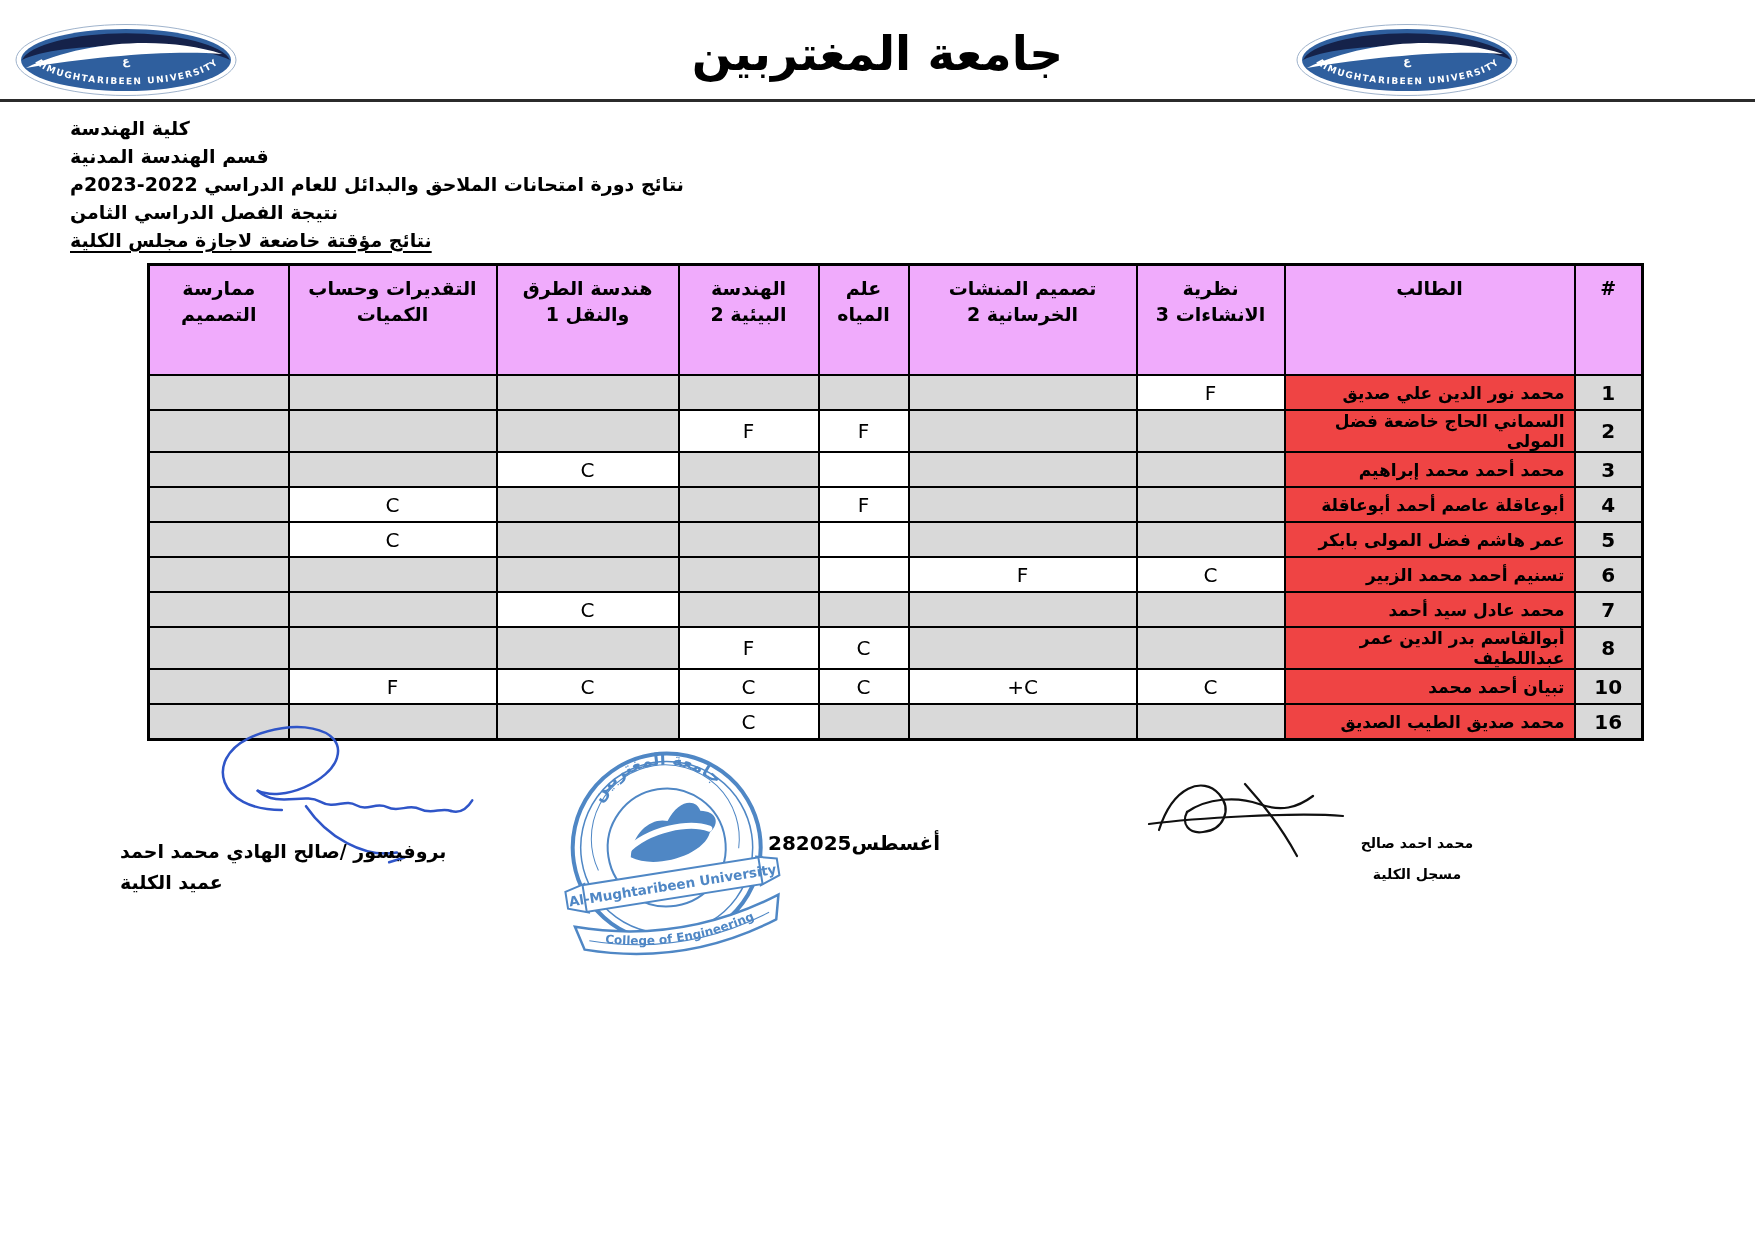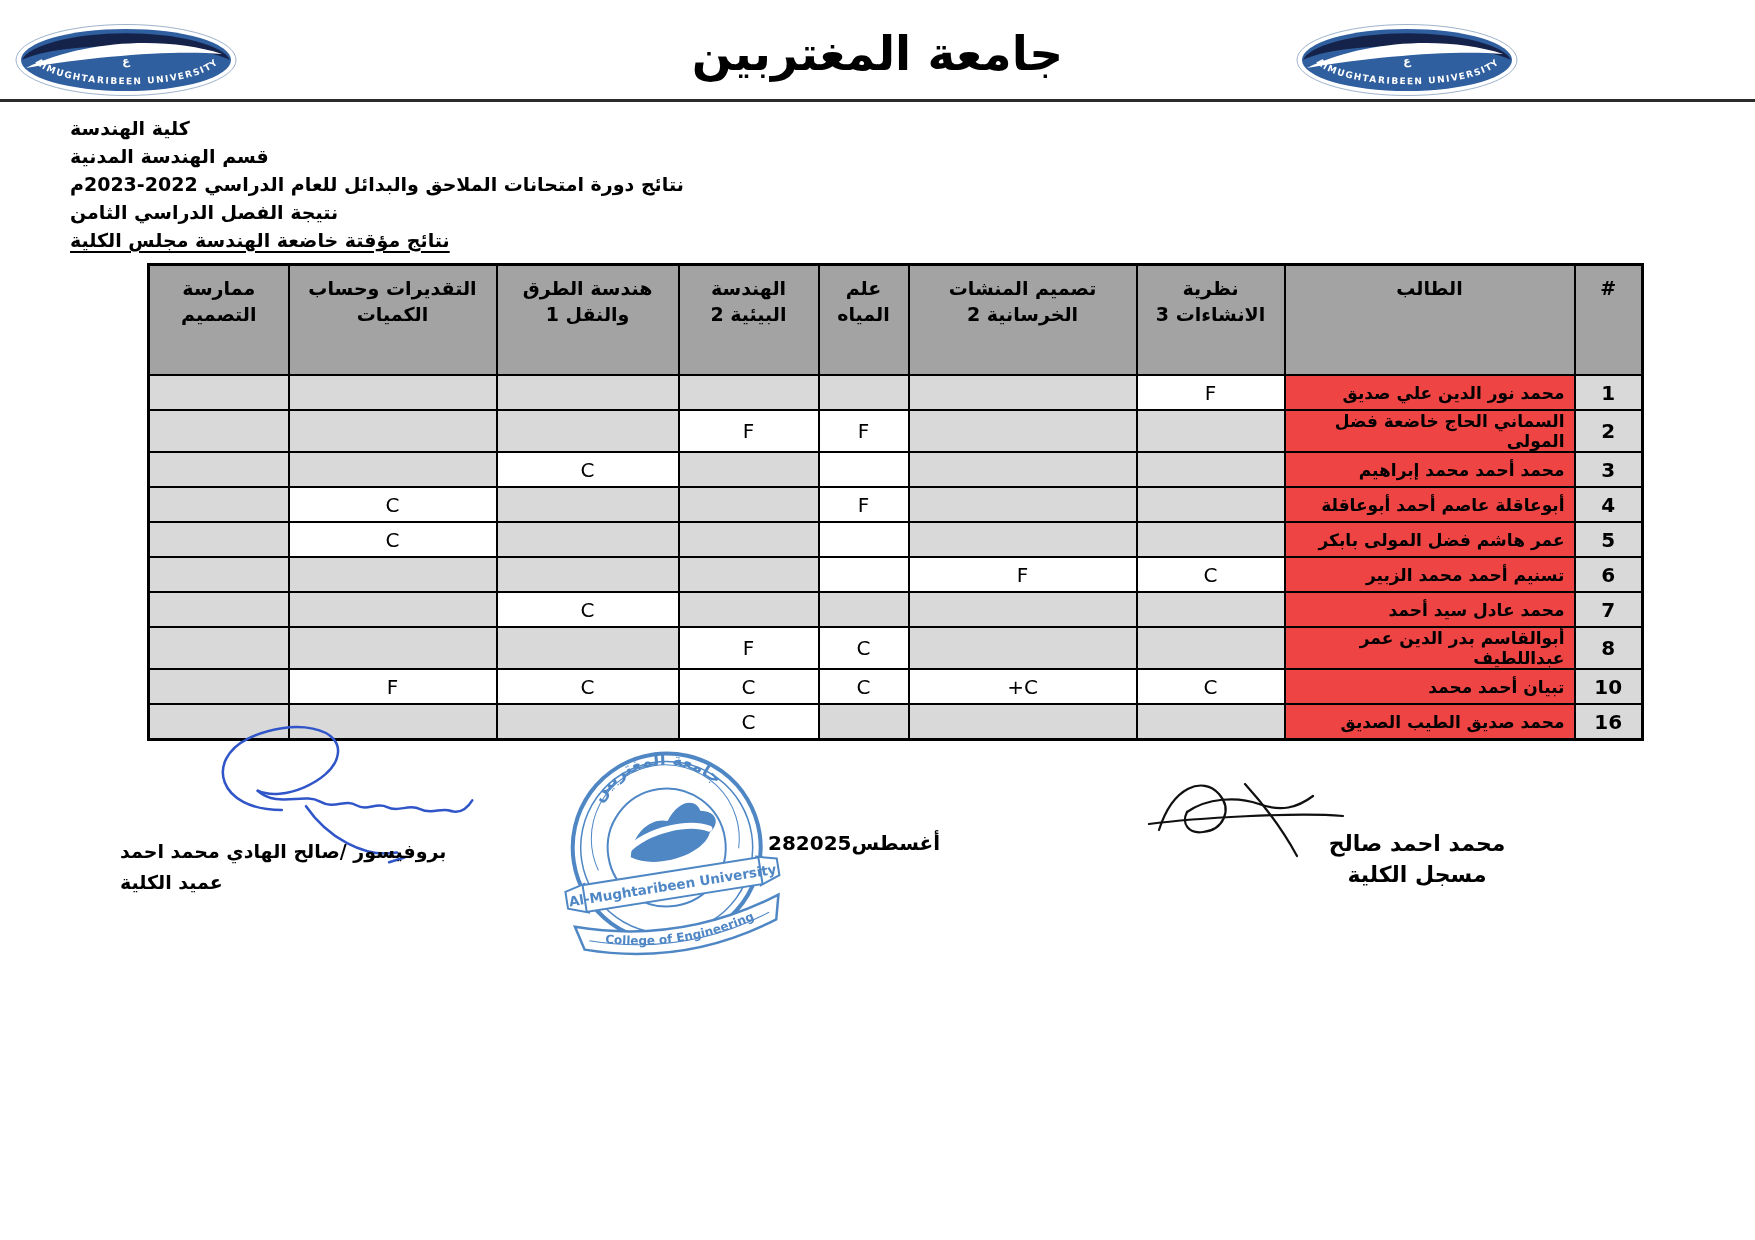--- a/index.html
+++ b/index.html
@@ -22,36 +22,36 @@
     direction:rtl;font-weight:bold;font-size:19px;line-height:28px;
   }
   .note-underline{text-decoration:underline;text-decoration-thickness:2px;text-underline-offset:4px;}
   
   table.results{
     position:absolute;left:147px;top:263px;border-collapse:collapse;
     table-layout:fixed;direction:rtl;border:3px solid #000;
   }
   .results th,.results td{border:2px solid #000;text-align:center;padding:0;overflow:hidden;}
   .results th{
-    background:#a3a3a3;font-size:19px;font-weight:bold;vertical-align:top;
+    background:#f0abfc;font-size:19px;font-weight:bold;vertical-align:top;
     padding-top:9px;white-space:pre-line;line-height:26px;height:99px;
   }
   .results td{height:33px;font-size:20px;}
   .results td.empty{background:#d9d9d9;}
   .results td.white{background:#fff;}
   .results td.num{background:#d9d9d9;font-weight:bold;}
   .results td.name{background:#ef4444;text-align:right;padding-right:9px;font-size:17px;font-weight:bold;}
   
   .dean-block{
     position:absolute;left:120px;top:836px;width:330px;text-align:left;
     direction:rtl;font-weight:bold;font-size:19px;line-height:31px;z-index:2;
   }
   .registrar-block{
     position:absolute;left:1322px;top:828px;width:190px;text-align:center;
-    direction:rtl;font-weight:bold;font-size:22px;line-height:31px;z-index:2;
+    direction:rtl;font-weight:bold;font-size:14px;line-height:31px;z-index:2;
   }
   .date-text{position:absolute;left:768px;top:831px;font-size:20px;font-weight:bold;direction:ltr;z-index:3;}
   .sig-dean{position:absolute;left:190px;top:715px;z-index:1;}
   .sig-registrar{position:absolute;left:1145px;top:768px;z-index:1;}
   .stamp{position:absolute;left:552px;top:722px;z-index:1;}
 </style>
 </head>
 <body>
 
 <div class="page">
@@ -86,21 +86,21 @@
     </svg>
   </div>
 
   <div class="header-rule"></div>
 
   <div class="titles">
     <div>كلية الهندسة</div>
     <div>قسم الهندسة المدنية</div>
     <div>نتائج دورة امتحانات الملاحق والبدائل للعام الدراسي  2022-2023م</div>
     <div>نتيجة الفصل الدراسي الثامن</div>
-    <div><span class="note-underline">نتائج مؤقتة خاضعة الهندسة مجلس الكلية</span></div>
+    <div><span class="note-underline">نتائج مؤقتة خاضعة لاجازة مجلس الكلية</span></div>
   </div>
 
   <table class="results">
       <colgroup>
         <col style="width: 68px;">
         <col style="width: 290px;">
         <col style="width: 148px;">
         <col style="width: 228px;">
         <col style="width: 90px;">
         <col style="width: 140px;">

